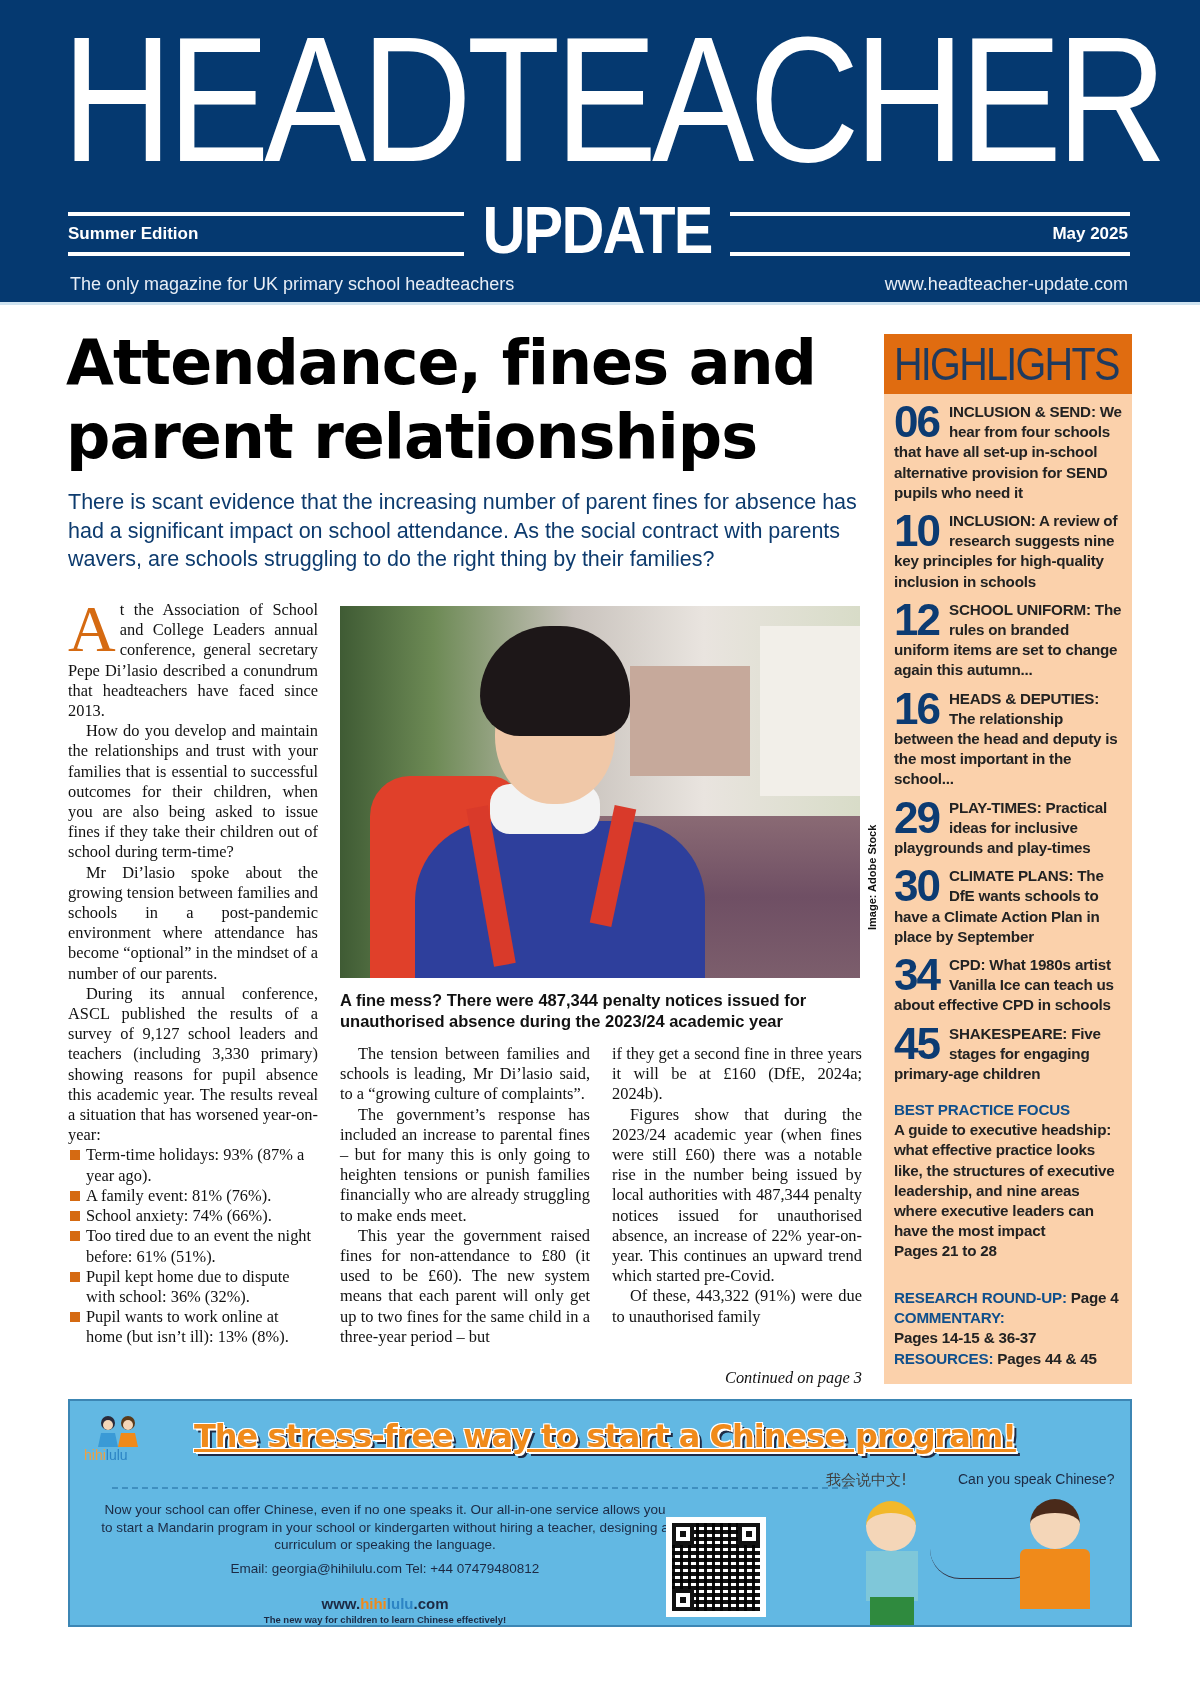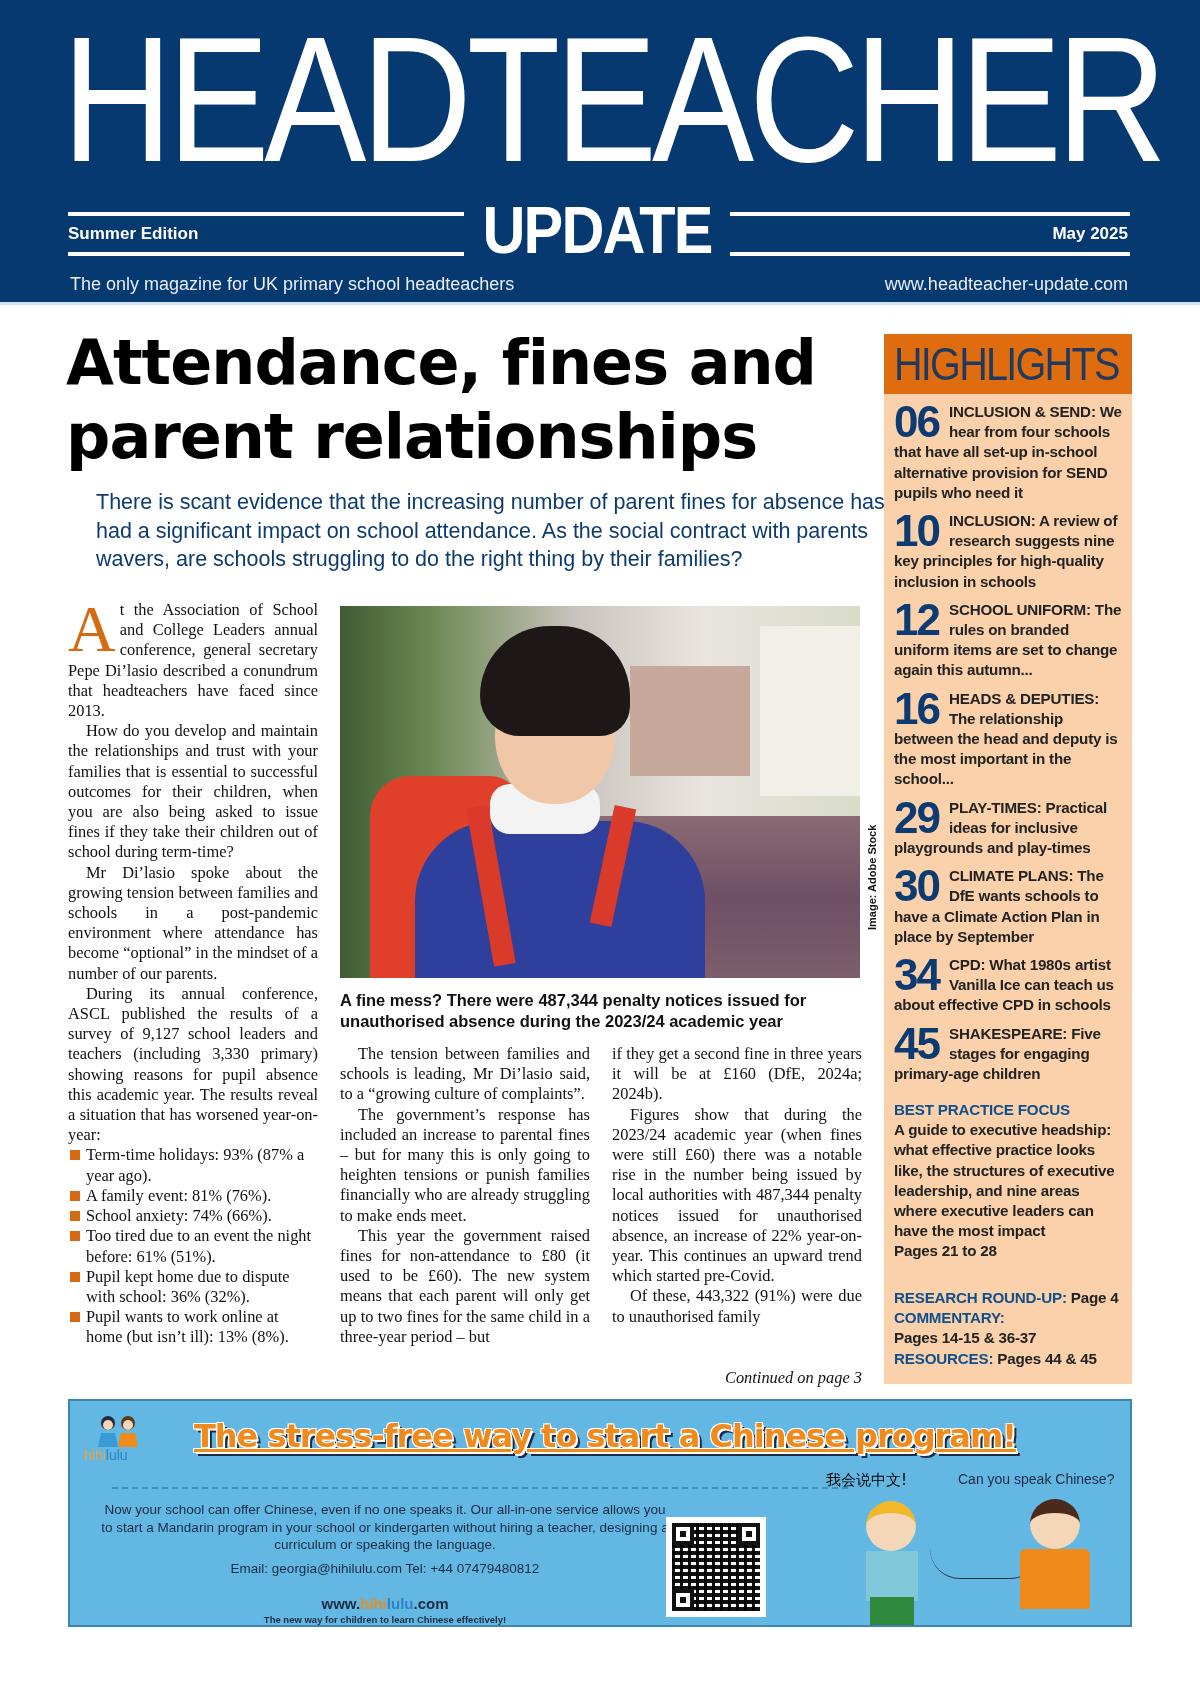--- a/index.html
+++ b/index.html
@@ -17,21 +17,21 @@
     letter-spacing: -2px; transform: scaleX(0.9); }
   .mast-edition { position: absolute; left: 68px; top: 224px; color: #fff; font-weight: 700; font-size: 17px; }
   .mast-date { position: absolute; right: 72px; top: 224px; color: #fff; font-weight: 700; font-size: 17px; }
   .mast-tagline { position: absolute; left: 70px; top: 274px; color: #e8eef6; font-size: 18px; }
   .mast-url { position: absolute; right: 72px; top: 274px; color: #e8eef6; font-size: 18px; }
   .mast-bottom { position: absolute; left: 0; top: 302px; width: 1200px; height: 3px; background: #cfe3f0; }
 
   
   .headline { position: absolute; left: 66px; top: 326px; width: 820px; font-family: "DejaVu Sans", sans-serif;
     font-weight: 700; font-size: 62px; line-height: 74px; letter-spacing: -1px; color: #000; }
-  .standfirst { position: absolute; left: 68px; top: 488px; width: 810px; color: #0d3b6e; font-size: 21.5px; line-height: 28.5px; margin-left: 28px; }
+  .standfirst { position: absolute; left: 68px; top: 488px; width: 810px; color: #0d3b6e; font-size: 21.5px; line-height: 28.5px; }
 
   
   .col { position: absolute; font-family: "Liberation Serif", serif; font-size: 16.4px; line-height: 20.2px; color: #111; text-align: justify; }
   .col p { text-indent: 18px; }
   .col p.noindent { text-indent: 0; }
   .col1 { left: 68px; top: 600px; width: 250px; }
   .col2 { left: 340px; top: 1044px; width: 250px; }
   .col3 { left: 612px; top: 1044px; width: 250px; }
   .dropcap { float: left; font-family: "Liberation Serif", serif; color: #d56a12; font-size: 66px; line-height: 54px; margin: 2px 4px 0 0; }
   .bullets { list-style: none; text-align: left; }
@@ -78,21 +78,21 @@
   .ad-contact { position: absolute; left: 30px; top: 160px; width: 570px; text-align: center; font-size: 13.5px; color: #1c2a44; }
   .ad-url { position: absolute; left: 30px; top: 194px; width: 570px; text-align: center; font-size: 15px; font-weight: 700; color: #1c2a44; }
   .ad-url .o { color: #f08a1a; } .ad-url .b { color: #2c84c4; }
   .ad-slogan { position: absolute; left: 30px; top: 213px; width: 570px; text-align: center; font-size: 9.5px; font-weight: 700; color: #1c2a44; }
   .ad-qr { position: absolute; left: 596px; top: 116px; width: 100px; height: 100px; background: #fff; padding: 6px; }
   .ad-qr-inner { width: 88px; height: 88px;
     background: repeating-linear-gradient(0deg, #111 0 4px, #fff 4px 7px), repeating-linear-gradient(90deg, #111 0 3px, #fff 3px 8px);
     background-blend-mode: multiply; position: relative; }
   .qr-finder { position: absolute; width: 22px; height: 22px; border: 4px solid #111; background: #fff; }
   .qr-finder::after { content: ""; position: absolute; left: 4px; top: 4px; width: 6px; height: 6px; background: #111; }
-  .ad-zh { position: absolute; left: 756px; top: 70px; font-size: 15px; color: #000000; font-family: "DejaVu Sans", sans-serif; }
+  .ad-zh { position: absolute; left: 756px; top: 70px; font-size: 15px; color: #404040; font-family: "DejaVu Sans", sans-serif; }
   .ad-q { position: absolute; left: 888px; top: 70px; font-size: 14px; color: #1c2a44; }
   .kid1-head { position: absolute; left: 796px; top: 100px; width: 50px; height: 50px; background: #f4d6b8; border-radius: 50%; border-top: 12px solid #f2b82a; }
   .kid1-body { position: absolute; left: 796px; top: 150px; width: 52px; height: 50px; background: #7fc7d9; }
   .kid1-legs { position: absolute; left: 800px; top: 196px; width: 44px; height: 30px; background: #2f8a3e; }
   .kid2-head { position: absolute; left: 960px; top: 98px; width: 50px; height: 50px; background: #f4d6b8; border-radius: 50%; border-top: 14px solid #4a2a1a; }
   .kid2-body { position: absolute; left: 950px; top: 148px; width: 70px; height: 60px; background: #f08a1a; border-radius: 6px 6px 0 0; }
   .string { position: absolute; left: 860px; top: 148px; width: 110px; height: 30px; border-bottom: 1.5px solid #334; border-radius: 0 0 60px 60px; }
 </style>
 </head>
 <body>

